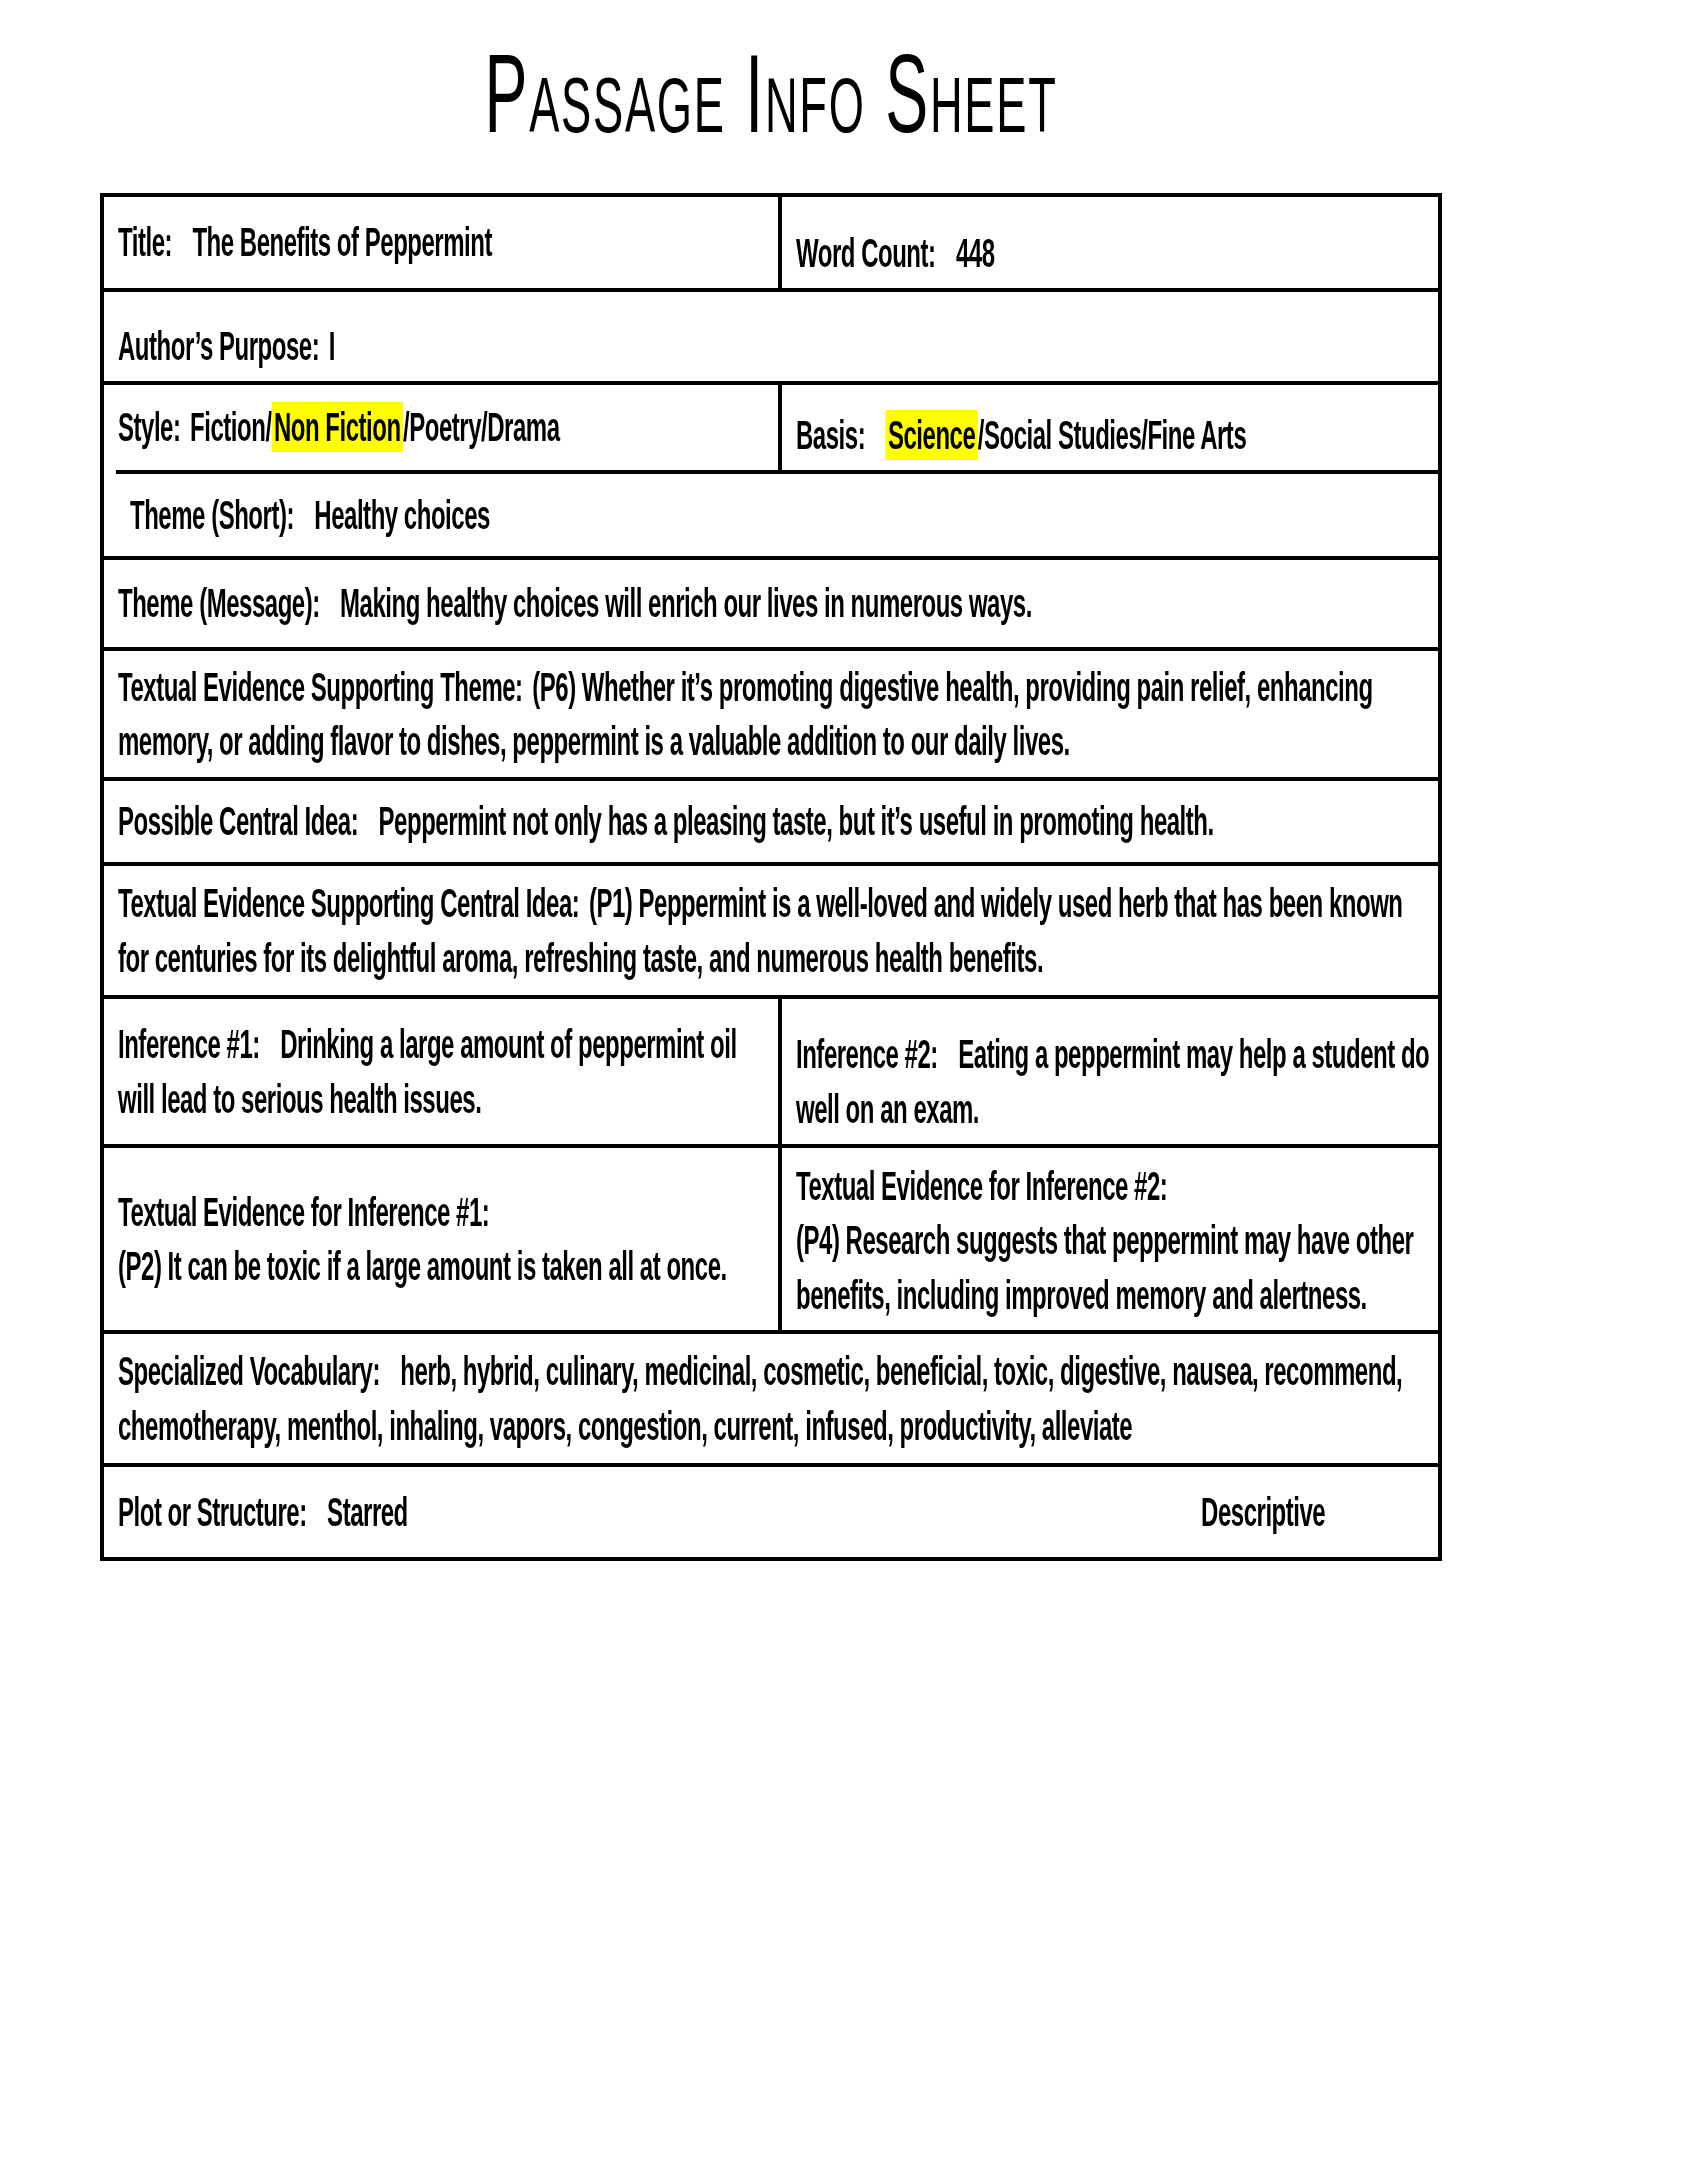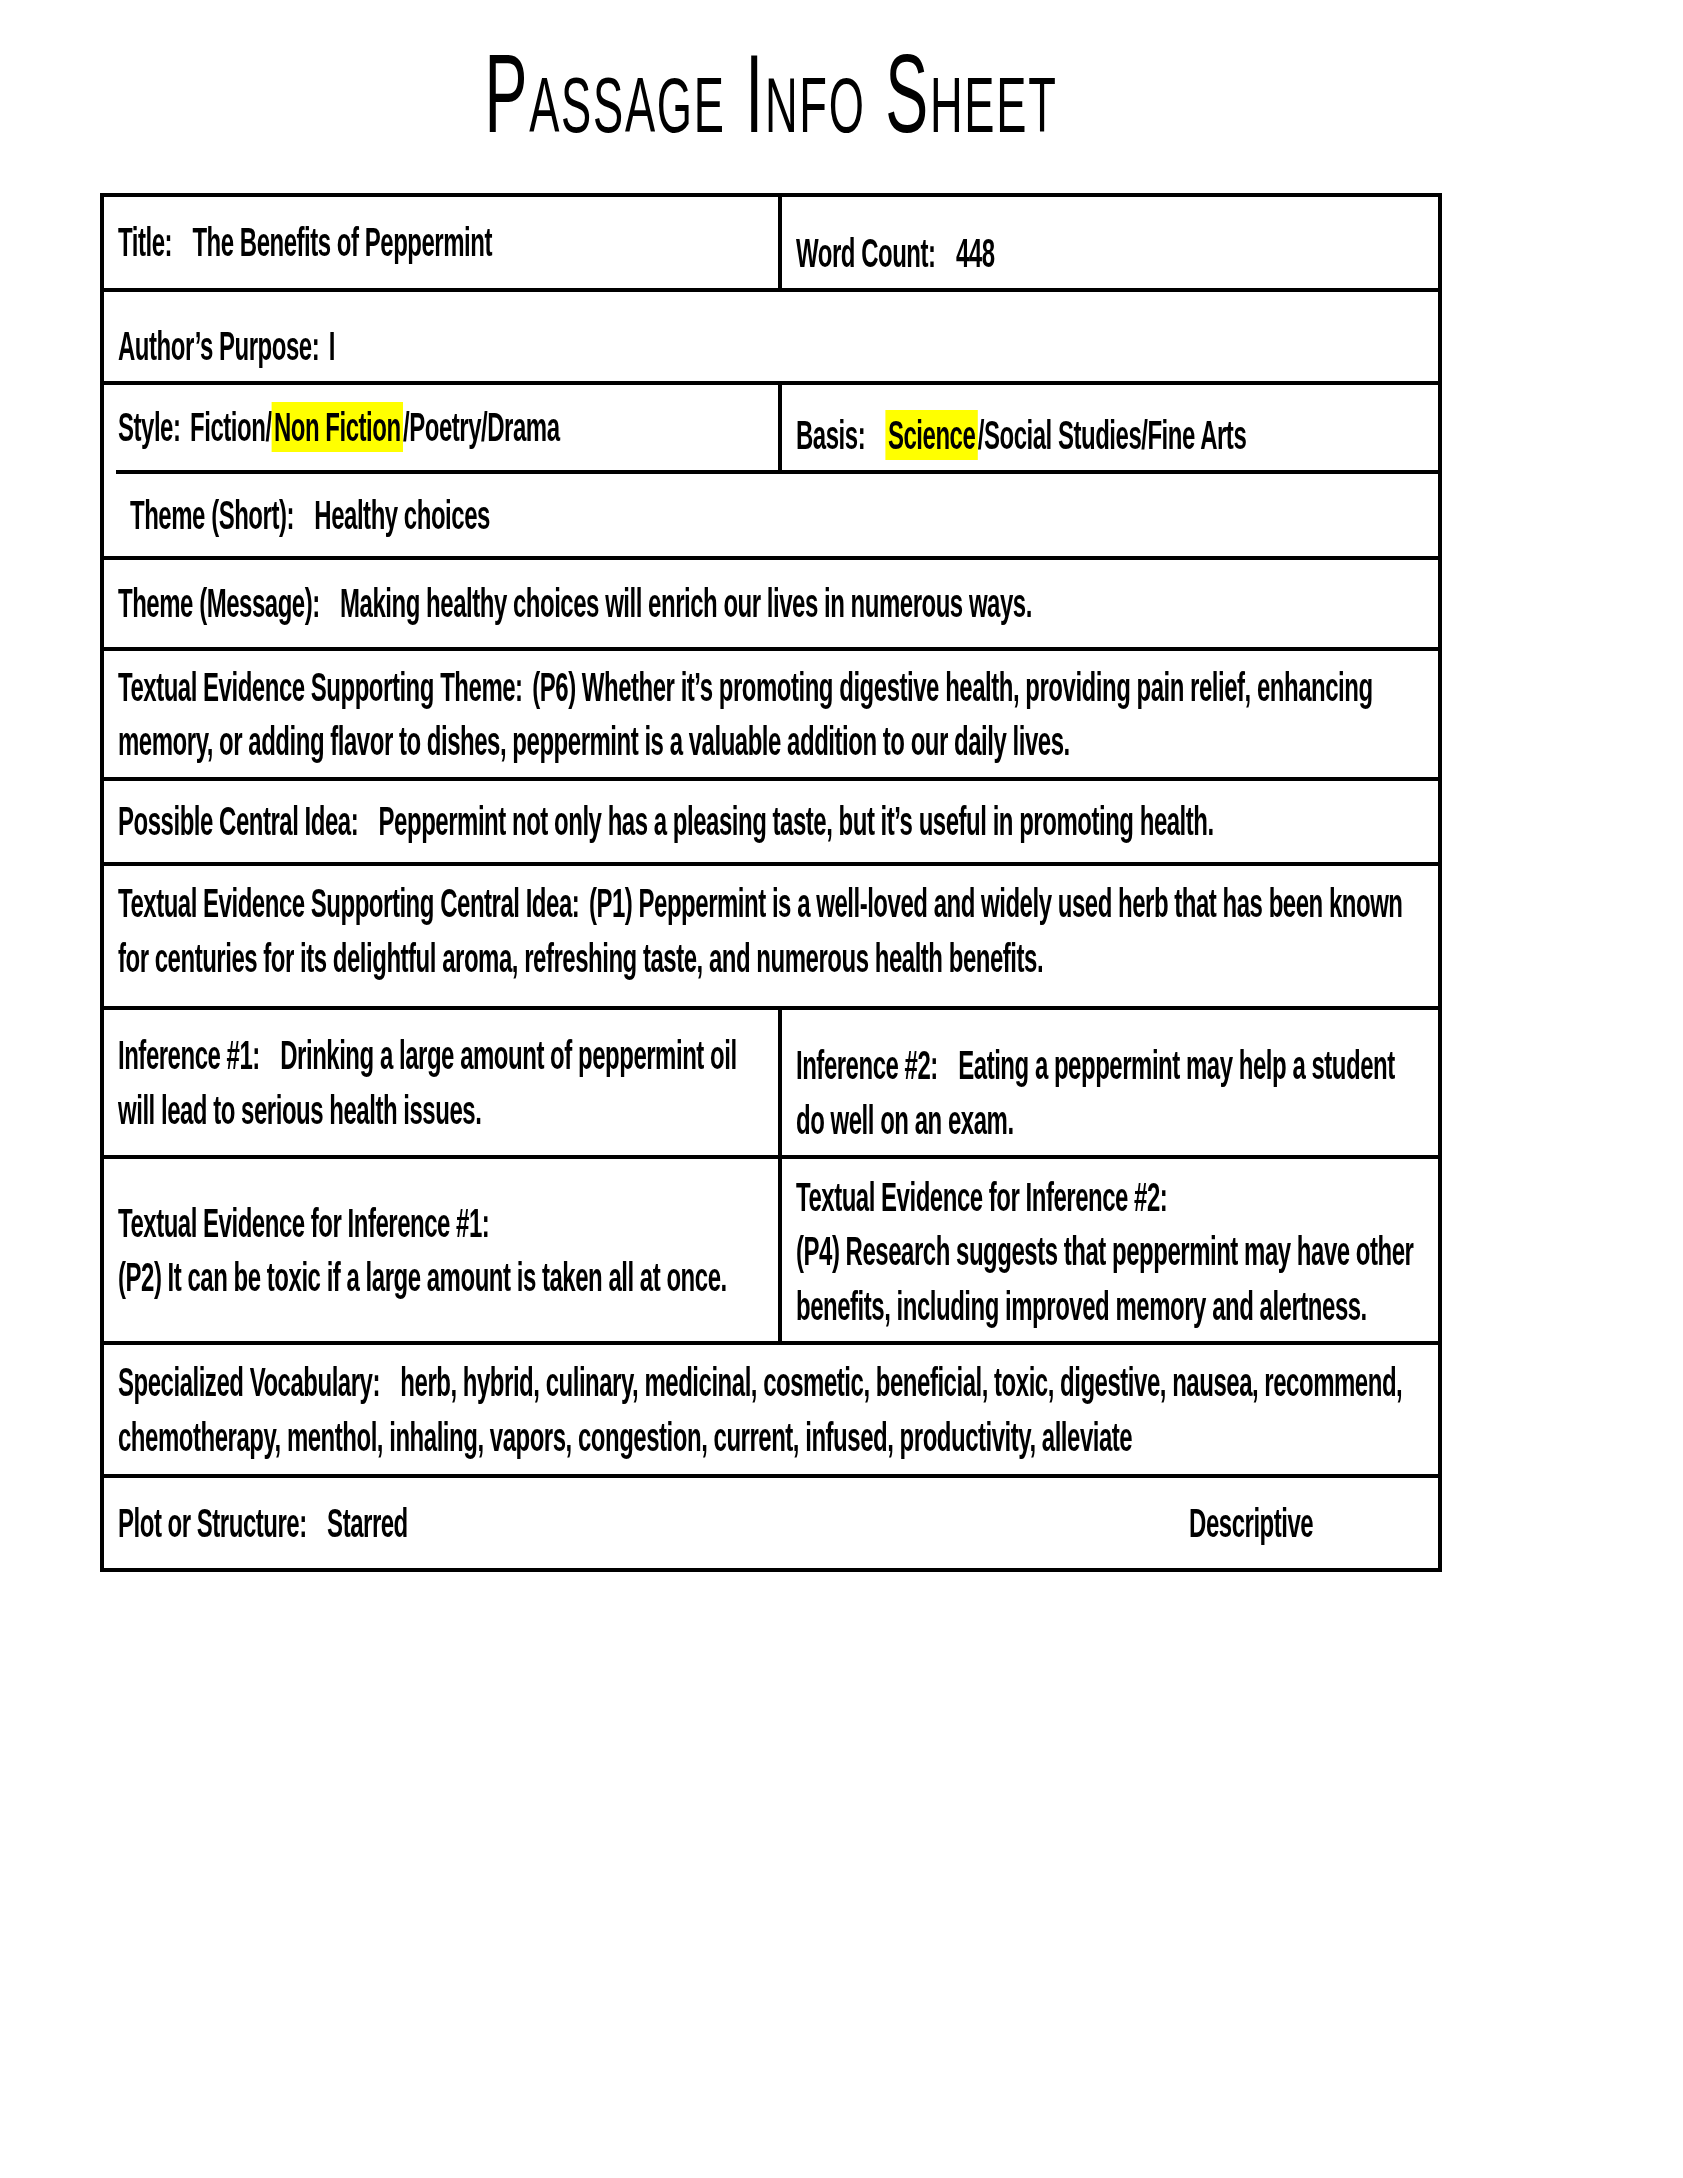--- a/index.html
+++ b/index.html
@@ -25,21 +25,21 @@
     transform: scaleX(0.58);
     white-space: nowrap;
   }
 
   
   .tbl { border: 4px solid var(--ink); }
   .row { display: flex; border-top: 4px solid var(--ink); }
   .row:first-child { border-top: none; }
   .cell {
     display: flex; align-items: center;
-    padding: 8px 12px 8px 14px;
+    padding: 8px 0 8px 14px;
     overflow: visible;
   }
   .cell.left  { flex: 0 0 50.8%; border-right: 4px solid var(--ink); }
   .cell.right { flex: 1 1 auto; align-items: flex-end; }
   .cell.full  { flex: 1 1 100%; }
 
   
   .txt {
     font-size: 40px;
     font-weight: 700;
@@ -58,21 +58,21 @@
 
   
   .row-1  { min-height: 91px; }
   .row-2  { min-height: 93px; }
   .row-3  { min-height: 89px; }
   .row-4  { min-height: 86px; margin-left: 12px; }
   .row-5  { min-height: 91px; }
   .row-6  { min-height: 130px; }
   .row-7  { min-height: 85px; }
   .row-8  { min-height: 133px; }
-  .row-9  { min-height: 149px; margin-top: 11px; }
+  .row-9  { min-height: 149px; }
   .row-10 { min-height: 186px; }
   .row-11 { min-height: 133px; align-items: center; }
   .row-12 { min-height: 94px; }
 </style>
 </head>
 <body>
 
 <div class="sheet">
 
   <div class="title-wrap">

